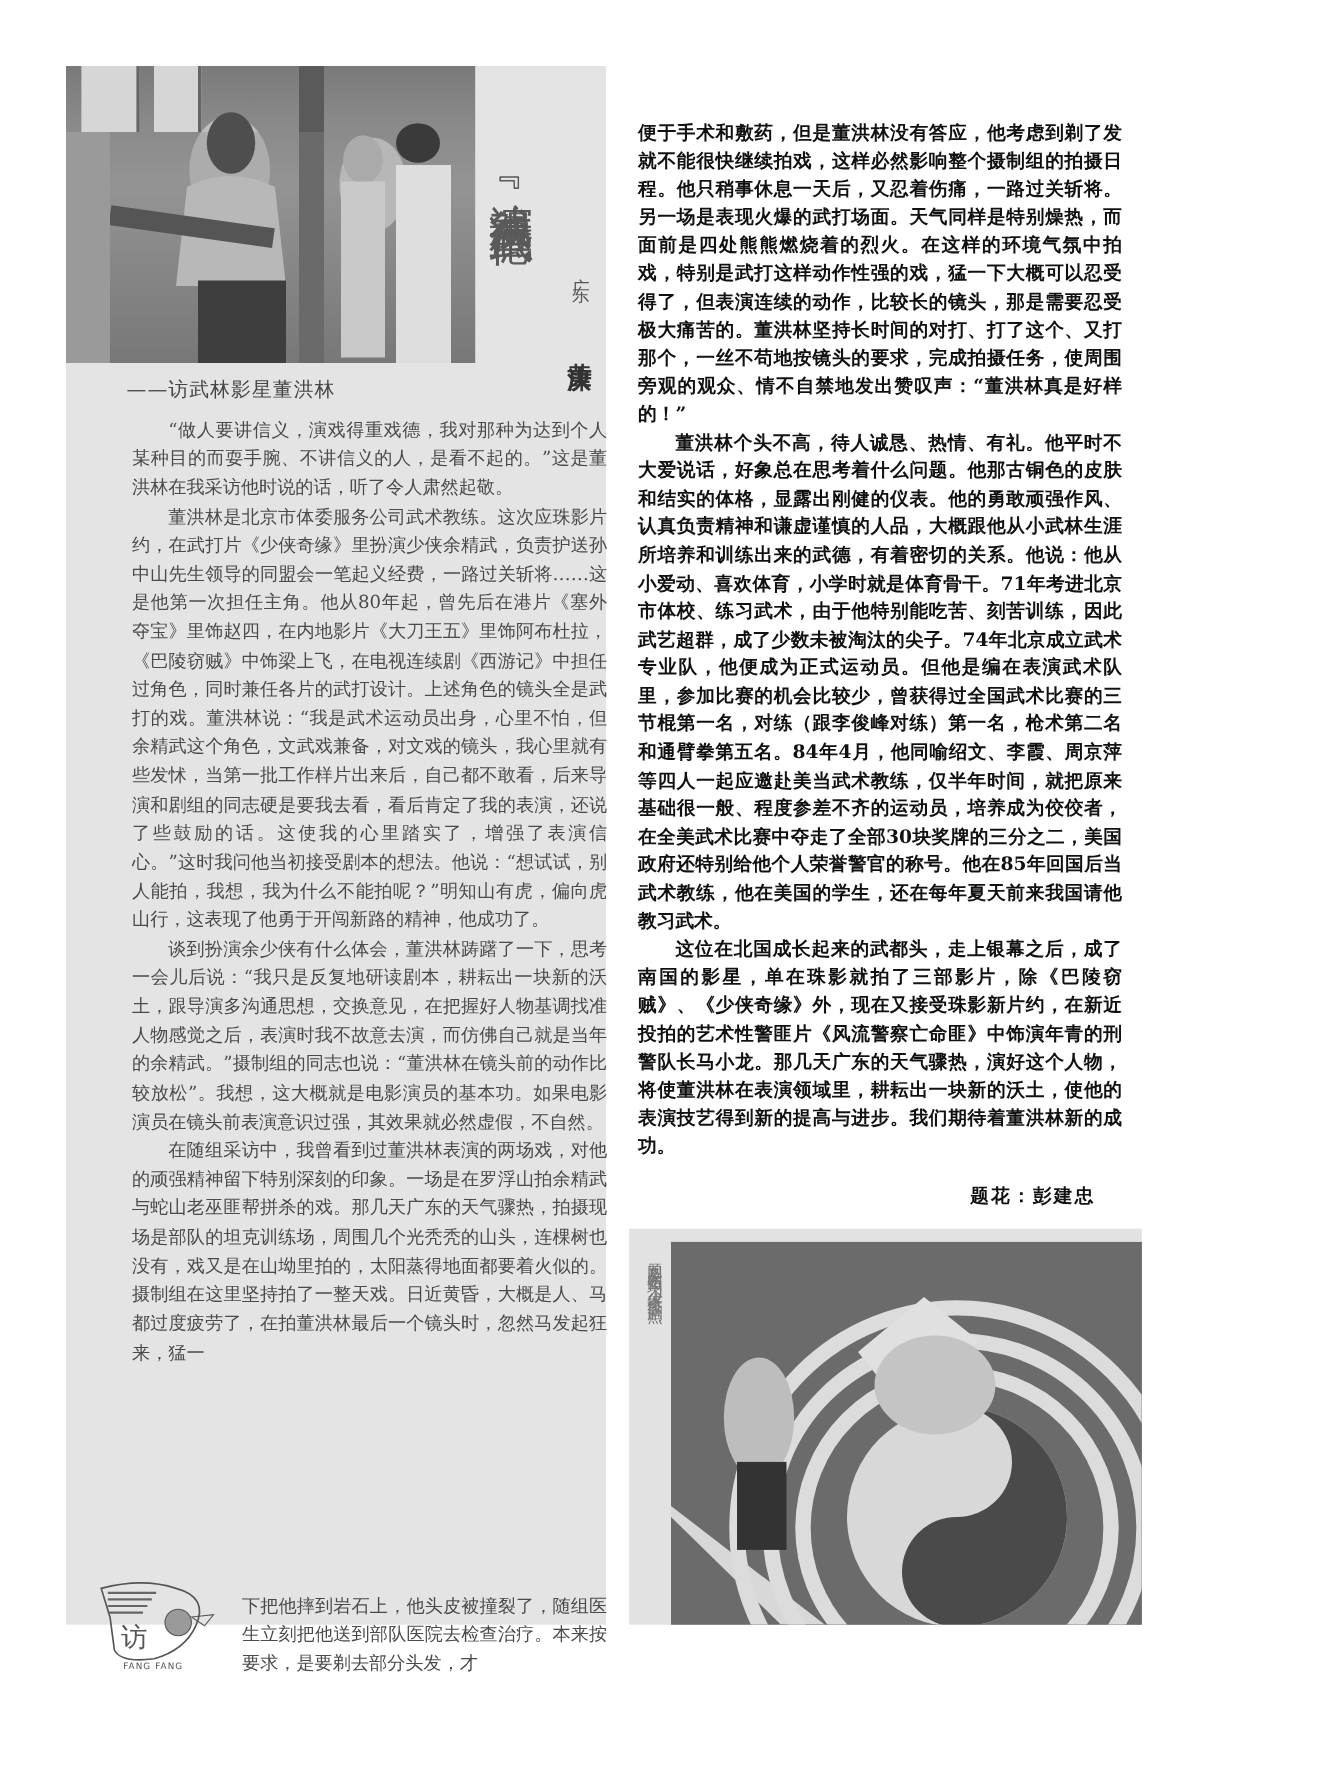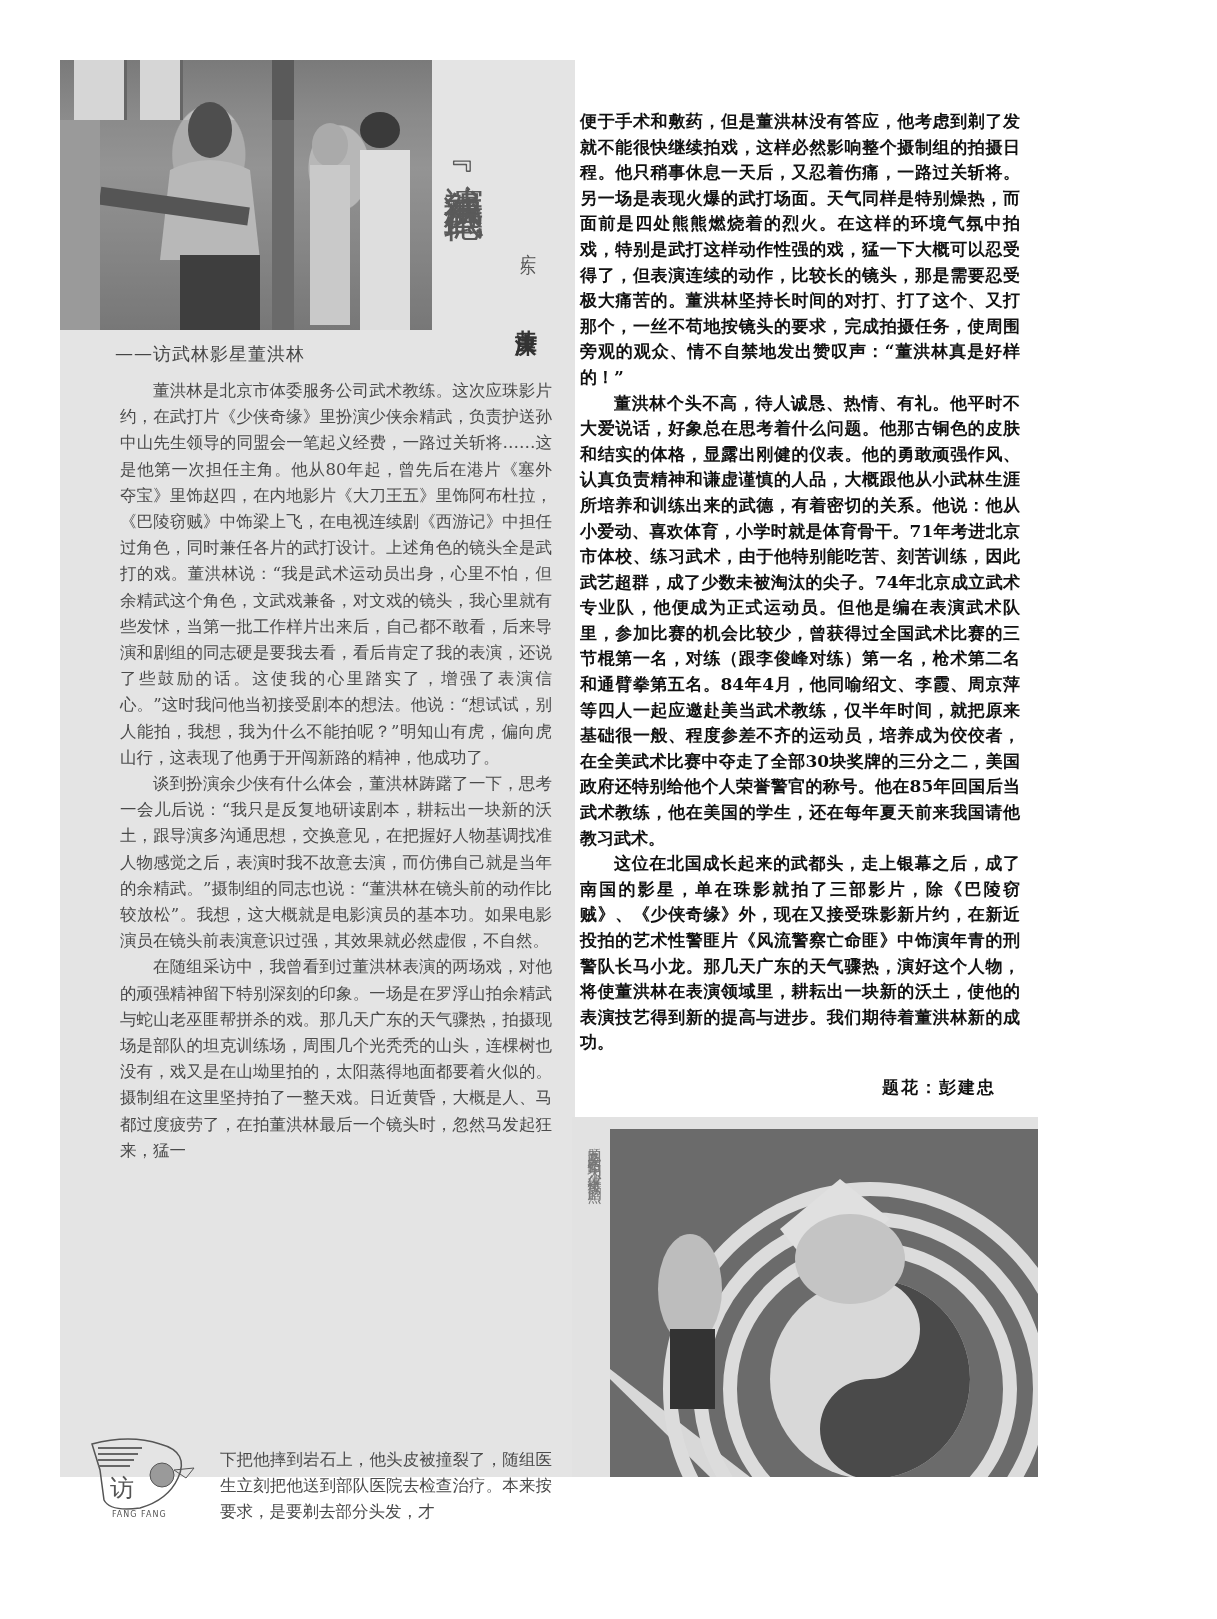--- a/index.html
+++ b/index.html
@@ -3,21 +3,20 @@
 <meta charset="utf-8">
 <style>
   html, body { margin:0; padding:0; }
   body {
     width:1217px; height:1619px; background:#ffffff; position:relative; overflow:hidden;
     font-family:"DejaVu Serif", "Liberation Serif", serif;
   }
   .left-panel {
     position:absolute; left:60px; top:60px; width:491px; height:1417px;
     background:#e4e4e4;
-    padding-left:24px;
   }
   .photo-top {
     position:absolute; left:0; top:0; width:372px; height:270px;
     background:
       linear-gradient(90deg, rgba(0,0,0,0) 0, rgba(0,0,0,0) 57%, #5a5a5a 57%, #5a5a5a 63%, rgba(0,0,0,0) 63%),
       radial-gradient(ellipse 60px 80px at 40% 35%, #bfbfbf 0, #bfbfbf 60%, transparent 62%),
       radial-gradient(ellipse 50px 70px at 75% 40%, #cfcfcf 0, #cfcfcf 60%, transparent 62%),
       linear-gradient(180deg, #7a7a7a 0, #9a9a9a 40%, #6e6e6e 100%);
   }
   .photo-top .bldg {
@@ -100,20 +99,21 @@
     </svg>
   </div>
 
   <div class="title-vert">『演戏得重武德』</div>
   <div class="byline-region">广东</div>
   <div class="byline-name">黄庆津</div>
 
   <div class="subtitle">——访武林影星董洪林</div>
 
   <div class="left-text">
+    <p>“做人要讲信义，演戏得重戏德，我对那种为达到个人某种目的而耍手腕、不讲信义的人，是看不起的。”这是董洪林在我采访他时说的话，听了令人肃然起敬。</p>
     <p>董洪林是北京市体委服务公司武术教练。这次应珠影片约，在武打片《少侠奇缘》里扮演少侠余精武，负责护送孙中山先生领导的同盟会一笔起义经费，一路过关斩将……这是他第一次担任主角。他从80年起，曾先后在港片《塞外夺宝》里饰赵四，在内地影片《大刀王五》里饰阿布杜拉，《巴陵窃贼》中饰梁上飞，在电视连续剧《西游记》中担任过角色，同时兼任各片的武打设计。上述角色的镜头全是武打的戏。董洪林说：“我是武术运动员出身，心里不怕，但余精武这个角色，文武戏兼备，对文戏的镜头，我心里就有些发怵，当第一批工作样片出来后，自己都不敢看，后来导演和剧组的同志硬是要我去看，看后肯定了我的表演，还说了些鼓励的话。这使我的心里踏实了，增强了表演信心。”这时我问他当初接受剧本的想法。他说：“想试试，别人能拍，我想，我为什么不能拍呢？”明知山有虎，偏向虎山行，这表现了他勇于开闯新路的精神，他成功了。</p>
     <p>谈到扮演余少侠有什么体会，董洪林踌躇了一下，思考一会儿后说：“我只是反复地研读剧本，耕耘出一块新的沃土，跟导演多沟通思想，交换意见，在把握好人物基调找准人物感觉之后，表演时我不故意去演，而仿佛自己就是当年的余精武。”摄制组的同志也说：“董洪林在镜头前的动作比较放松”。我想，这大概就是电影演员的基本功。如果电影演员在镜头前表演意识过强，其效果就必然虚假，不自然。</p>
     <p>在随组采访中，我曾看到过董洪林表演的两场戏，对他的顽强精神留下特别深刻的印象。一场是在罗浮山拍余精武与蛇山老巫匪帮拼杀的戏。那几天广东的天气骤热，拍摄现场是部队的坦克训练场，周围几个光秃秃的山头，连棵树也没有，戏又是在山坳里拍的，太阳蒸得地面都要着火似的。摄制组在这里坚持拍了一整天戏。日近黄昏，大概是人、马都过度疲劳了，在拍董洪林最后一个镜头时，忽然马发起狂来，猛一</p>
   </div>
 
   <div class="left-tail">下把他摔到岩石上，他头皮被撞裂了，随组医生立刻把他送到部队医院去检查治疗。本来按要求，是要剃去部分头发，才</div>
 
   <svg class="logo" viewBox="0 0 110 90">
     <path d="M2 14 Q40 4 70 14 Q100 22 88 48 Q78 70 50 78 Q20 82 14 70 L10 40 Z" fill="none" stroke="#555" stroke-width="1.5"></path>
     <line x1="8" y1="18" x2="52" y2="18" stroke="#666" stroke-width="2"></line>

